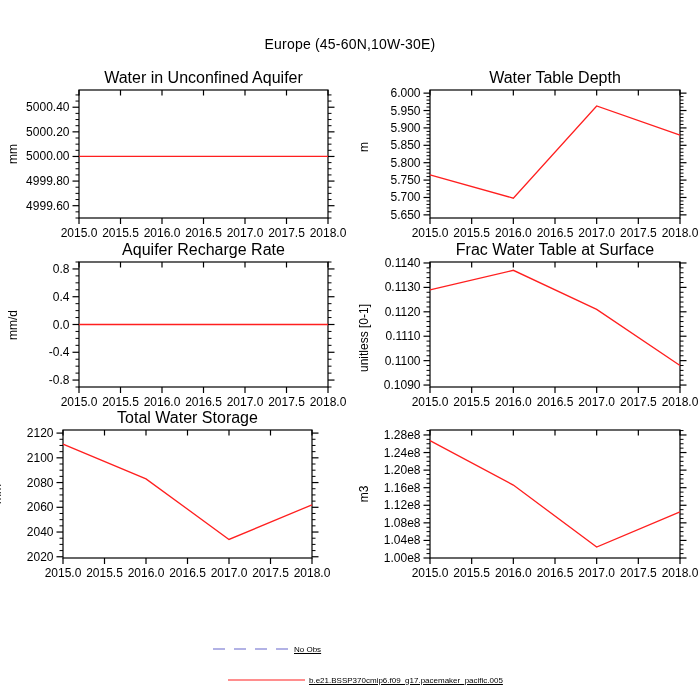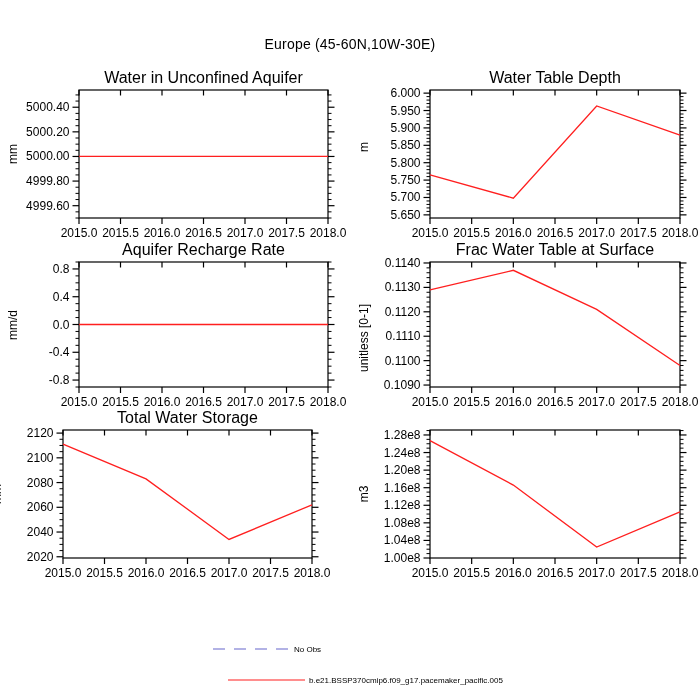--- a/index.html
+++ b/index.html
@@ -17,21 +17,21 @@
     font-size:16px;white-space:nowrap;
   }
   .ylabel{
     position:absolute;left:-66px;top:50%;
     transform:translate(-50%,-50%) rotate(-90deg);
     font-size:12px;white-space:nowrap;
   }
   svg.plot-svg{position:absolute;left:0;top:0;overflow:visible;display:block;}
   svg.plot-svg text{font-family:"Liberation Sans","DejaVu Sans",sans-serif;font-size:12px;fill:#000;}
   .legend{position:absolute;left:0;top:0;width:700px;height:0;}
-  .legend-item{position:absolute;display:flex;align-items:center;height:10px;}
+  .legend-item{position:absolute;display:flex;align-items:center;height:10px;text-decoration:underline;}
   .legend-item .legend-line{overflow:visible;display:block;margin-right:4px;}
   .legend-label{font-size:8px;white-space:nowrap;color:#000;}
 </style>
 </head>
 <body>
 
 <div class="figure">
 
   <div class="figure-title">Europe (45-60N,10W-30E)</div>
 

